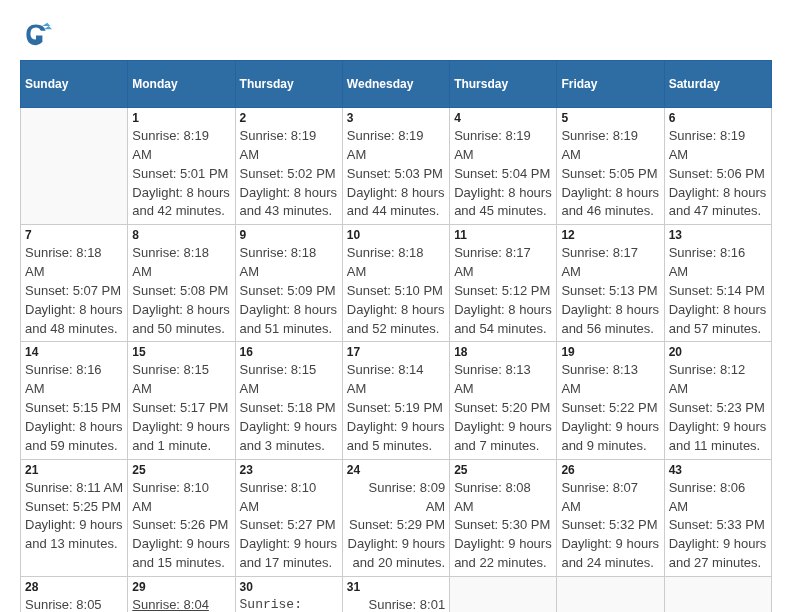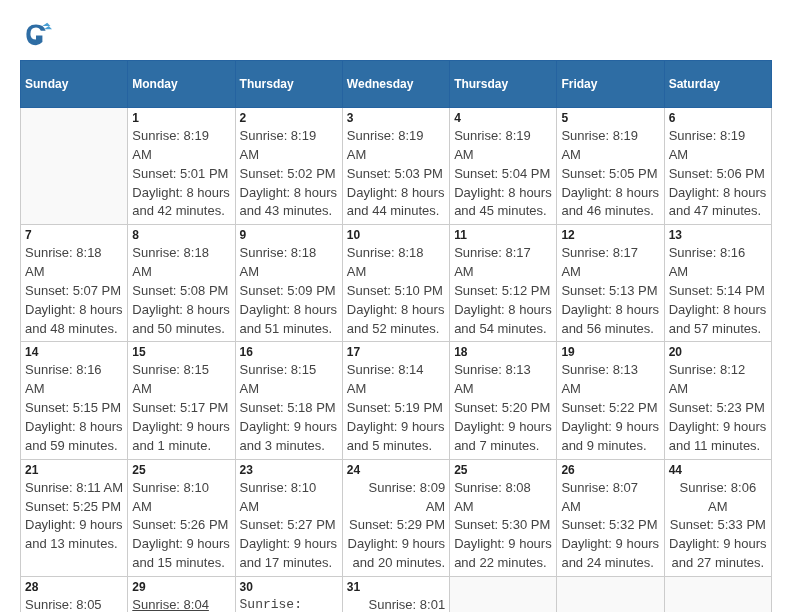--- a/index.html
+++ b/index.html
@@ -322,22 +322,22 @@
 and 22 minutes.</div>
           </td>
           <td>
             <span class="day-num">26</span>
             <div class="day-info" style="white-space: pre-line;">Sunrise: 8:07 AM
 Sunset: 5:32 PM
 Daylight: 9 hours
 and 24 minutes.</div>
           </td>
           <td>
-            <span class="day-num">44</span>
-            <div class="day-info" style="white-space: pre-line; text-align: center;">Sunrise: 8:06 AM
+            <span class="day-num">43</span>
+            <div class="day-info" style="white-space: pre-line;">Sunrise: 8:06 AM
 Sunset: 5:33 PM
 Daylight: 9 hours
 and 27 minutes.</div>
           </td>
         </tr>
         <tr>
           <td>
             <span class="day-num">28</span>
             <div class="day-info" style="white-space: pre-line;">Sunrise: 8:05 AM
 Sunset: 5:34 PM

